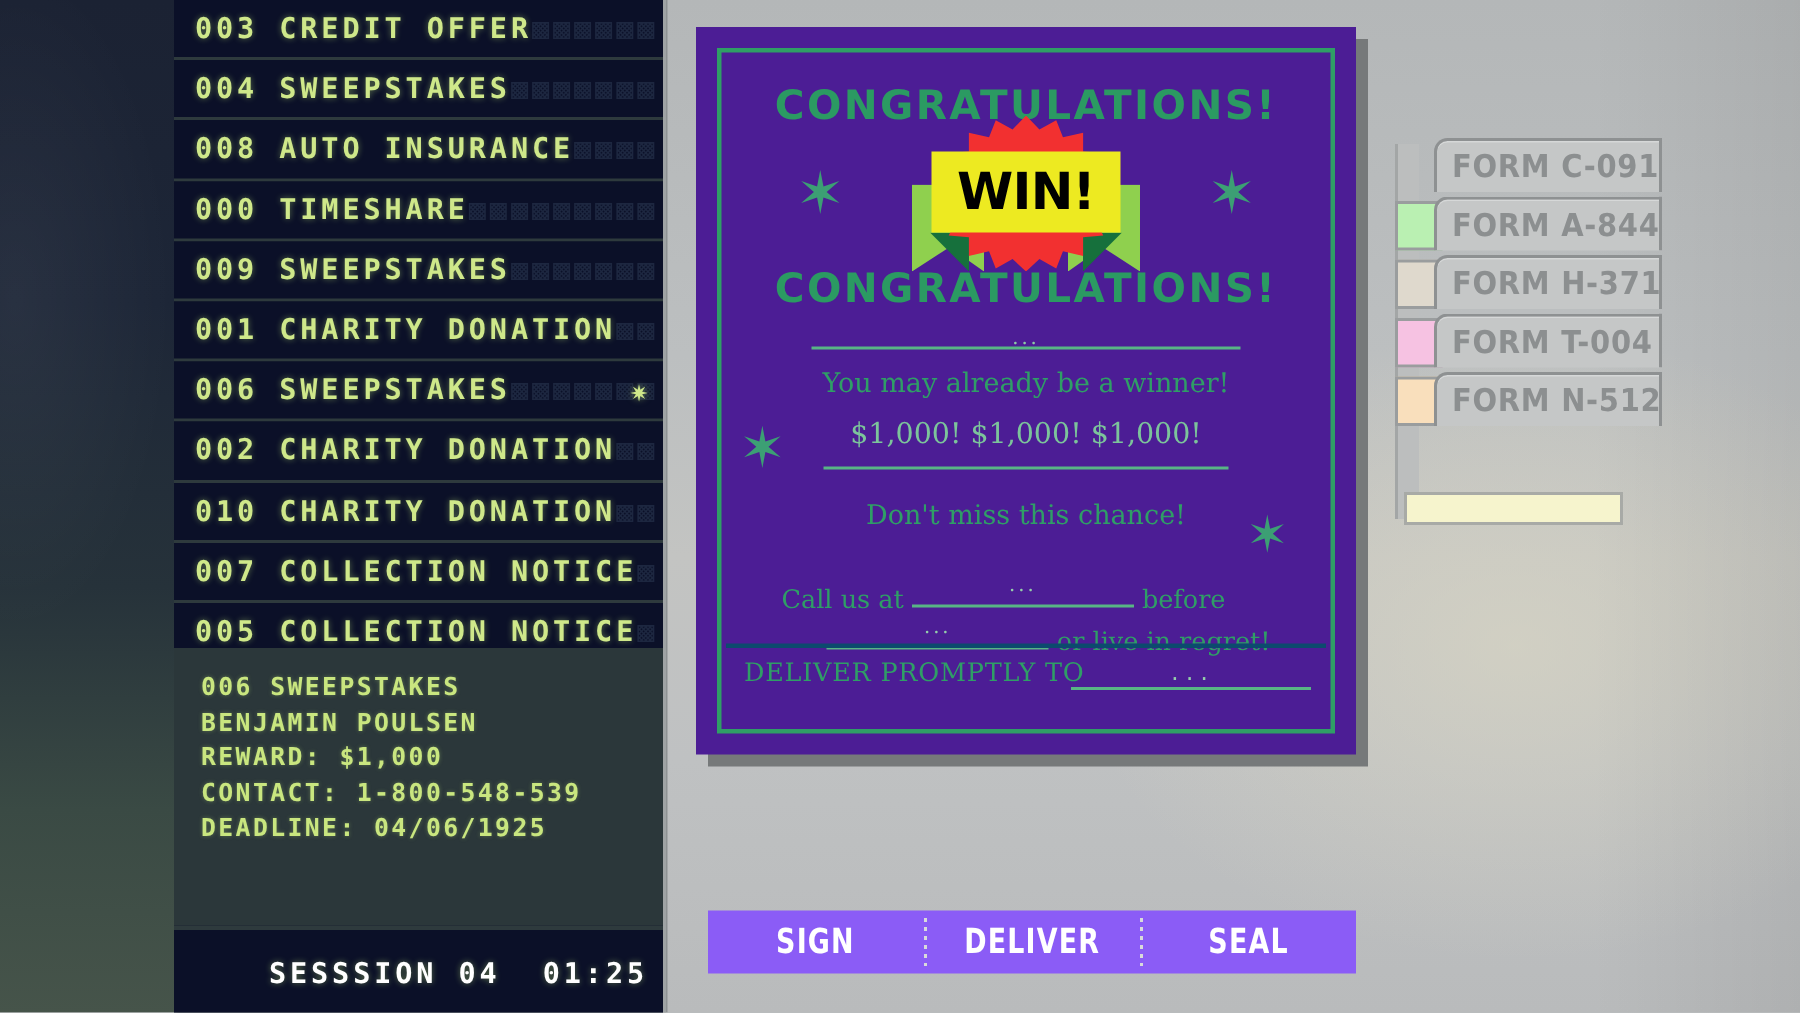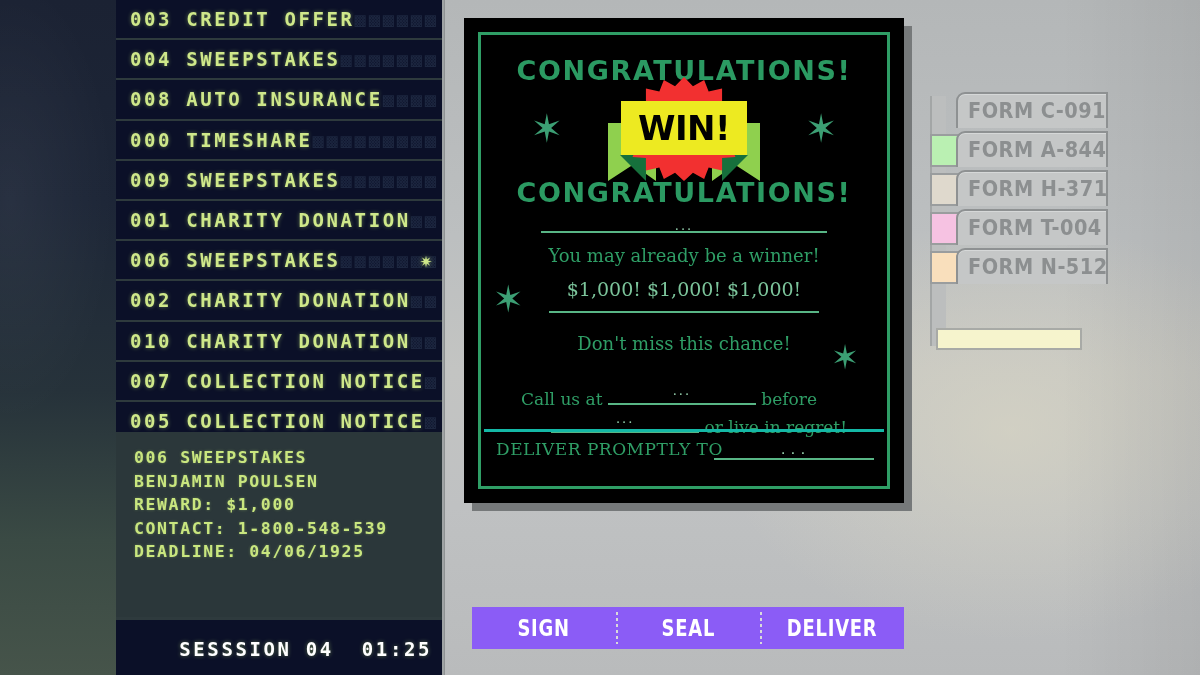--- a/index.html
+++ b/index.html
@@ -119,21 +119,21 @@
     background:#bcbebe;border-left:2px solid #a3a6a6;
   }
 
   
   .certshadow{
     position:absolute;left:472px;top:26px;width:440px;height:485px;
     background:#76797a;
   }
   .cert{
     position:absolute;left:464px;top:18px;width:440px;height:485px;
-    background:#000000;
+    background:#4c1d95;
     box-sizing:border-box;
   }
   .certinner{
     position:absolute;left:14px;top:14px;right:14px;bottom:14px;
     border:3px solid #2f9e66;box-sizing:border-box;
   }
   .bigtitle{
     text-align:center;
     font-family:"DejaVu Sans",sans-serif;
     font-weight:700;font-size:27px;letter-spacing:1.6px;
@@ -184,21 +184,21 @@
   .dots{
     font-family:"DejaVu Serif",serif;color:#8fcaa8;font-size:13px;letter-spacing:2px;
   }
   .line1{position:absolute;left:0;right:0;top:210px;font-size:18px;}
   .line2{position:absolute;left:0;right:0;top:243px;font-size:19px;color:#7cc49b;}
   .line3{position:absolute;left:0;right:0;top:298px;font-size:18px;}
   .line4{position:absolute;left:40px;right:40px;top:350px;font-size:17px;text-align:left;}
   .line5{position:absolute;left:40px;right:40px;top:378px;font-size:17px;text-align:right;}
   .deliverbar{
     position:absolute;left:3px;right:3px;bottom:20px;height:34px;
-    border-top:3px solid #14b8a6;
+    border-top:3px solid #0c4a6e;
   }
   .deliverbar .lab{
     position:absolute;left:12px;top:7px;
     font-family:"DejaVu Serif",serif;font-size:17px;color:#2f9e66;letter-spacing:.5px;
   }
   .blank{
     display:inline-block;border-bottom:2px solid #58b585;
     position:relative;vertical-align:baseline;
   }
   .blank i{
@@ -386,20 +386,20 @@
         </div>
       </div>
     </div>
   <div class="creamsheet"></div>
 
   <div class="actions">
     <div class="actbtn">
       <span>SIGN</span>
     </div>
     <div class="actbtn">
+      <span>DELIVER</span>
+    </div>
+    <div class="actbtn">
       <span>SEAL</span>
     </div>
-    <div class="actbtn">
-      <span>DELIVER</span>
-    </div>
   </div>
 
 </div>
 
 </body></html>

